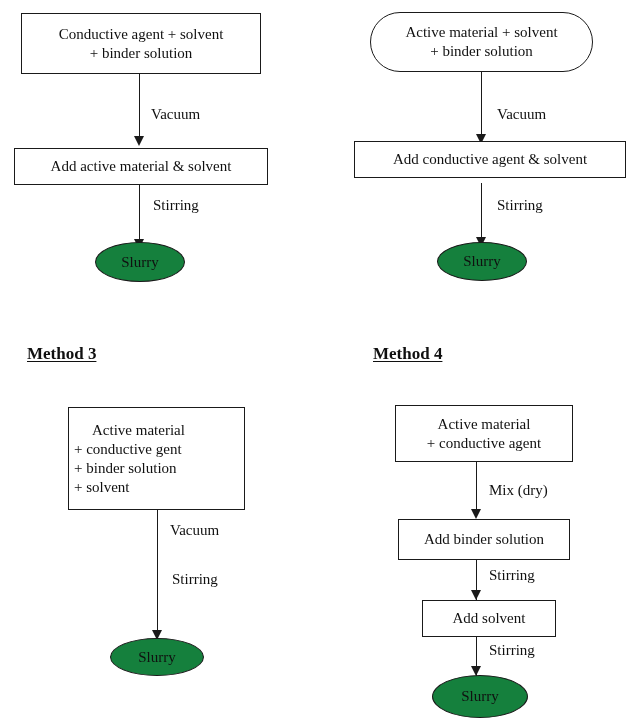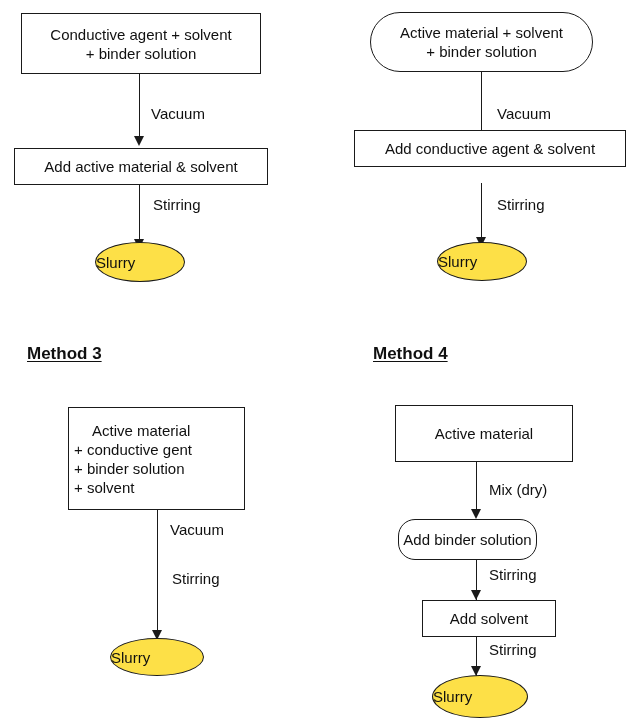--- a/index.html
+++ b/index.html
@@ -6,21 +6,21 @@
   html, body {
     margin: 0;
     padding: 0;
     background: #ffffff;
   }
   #canvas {
     position: relative;
     width: 640px;
     height: 728px;
     background: #ffffff;
-    font-family: Liberation Sans, sans-serif;
+    font-family: Liberation Serif, serif;
     color: #101010;
     overflow: hidden;
   }
   .node-box {
     position: absolute;
     box-sizing: border-box;
     border: 1.6px solid #1a1a1a;
     background: #ffffff;
     display: flex;
     flex-direction: column;
@@ -39,24 +39,24 @@
     display: block;
   }
   .node-box.align-left .line.indent {
     padding-left: 18px;
   }
   .terminal-ellipse {
     position: absolute;
     box-sizing: border-box;
     border: 1.6px solid #1a1a1a;
     border-radius: 50%;
-    background: #fde047;
+    background: #15803d;
     display: flex;
     align-items: center;
-    justify-content: flex-start;
+    justify-content: center;
     font-size: 15px;
     line-height: 17px;
   }
   .connector {
     position: absolute;
     width: 0;
     border-left: 1.6px solid #1a1a1a;
   }
   .arrow-head {
     position: absolute;
@@ -111,21 +111,21 @@
 
   <div class="node-box" style="left:370px; top:12px; width:223px; height:60px;border-radius:30px;">
     <span class="line">Active material + solvent</span>
     <span class="line">+ binder solution</span>
   </div>
 
   <div class="connector" style="left:481px; top:72px; height:64px;"></div>
   <div class="arrow-head" style="left:476px; top:134px;"></div>
   <div class="edge-label" style="left:497px; top:105px;">Vacuum</div>
 
-  <div class="node-box" style="left:354px; top:130px; width:272px; height:37px;">
+  <div class="node-box" style="left:354px; top:141px; width:272px; height:37px;">
     <span class="line">Add conductive agent &amp; solvent</span>
   </div>
 
   <div class="connector" style="left:481px; top:183px; height:58px;"></div>
   <div class="arrow-head" style="left:476px; top:237px;"></div>
   <div class="edge-label" style="left:497px; top:196px;">Stirring</div>
 
   <div class="terminal-ellipse" style="left:437px; top:242px; width:90px; height:39px;">
     <span>Slurry</span>
   </div>
@@ -145,27 +145,28 @@
   <div class="edge-label" style="left:172px; top:570px;">Stirring</div>
 
   <div class="terminal-ellipse" style="left:110px; top:638px; width:94px; height:38px;">
     <span>Slurry</span>
   </div>
 
   <div class="method-title" style="left:361px; top:344px;margin-left:12px;">Method 4</div>
 
   <div class="node-box" style="left:395px; top:405px; width:178px; height:57px;">
     <span class="line">Active material</span>
+    <span class="line">+ conductive agent</span>
   </div>
 
   <div class="connector" style="left:476px; top:462px; height:49px;"></div>
   <div class="arrow-head" style="left:471px; top:509px;"></div>
   <div class="edge-label" style="left:489px; top:481px;">Mix (dry)</div>
 
-  <div class="node-box" style="left:398px; top:519px; width:139px; height:41px;border-radius:17px;">
+  <div class="node-box" style="left:398px; top:519px; width:172px; height:41px;">
     <span class="line">Add binder solution</span>
   </div>
 
   <div class="connector" style="left:476px; top:560px; height:42px;"></div>
   <div class="arrow-head" style="left:471px; top:590px;"></div>
   <div class="edge-label" style="left:489px; top:566px;">Stirring</div>
 
   <div class="node-box" style="left:422px; top:600px; width:134px; height:37px;">
     <span class="line">Add solvent</span>
   </div>

